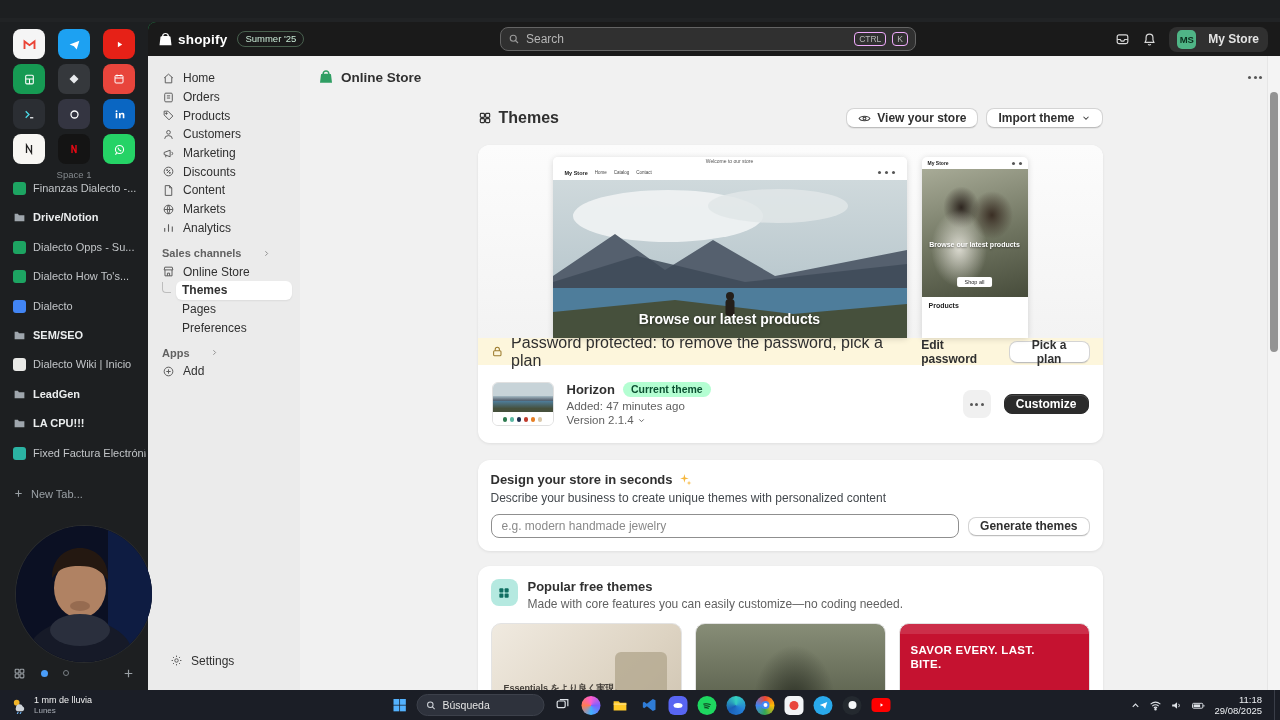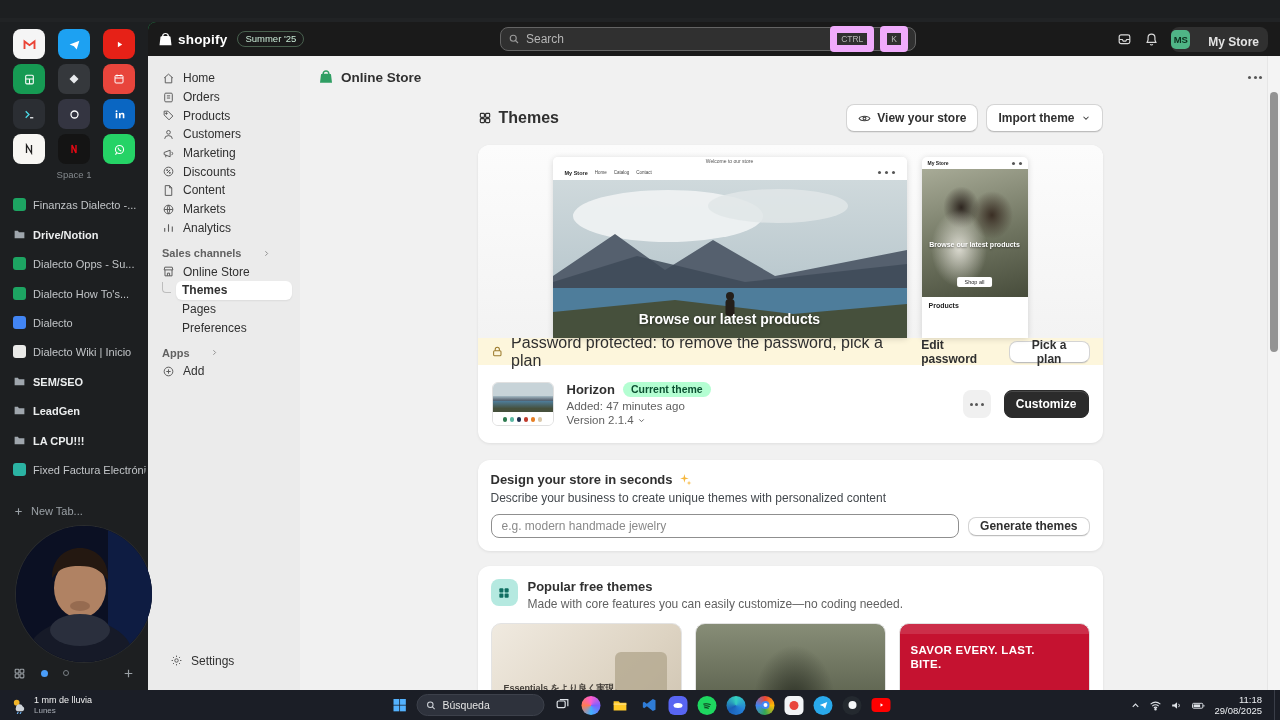--- a/index.html
+++ b/index.html
@@ -14,37 +14,37 @@
   .browser-top{position:absolute;top:18px;left:0;width:1280px;height:22px;background:#212325;color:#b9bcbe}
   .bt-btn{position:absolute;top:2px;width:18px;height:18px;display:flex;align-items:center;justify-content:center;border-radius:4px}
   .bt-url{position:absolute;top:0;left:340px;right:340px;height:22px;display:flex;align-items:center;justify-content:center;gap:5px;font-size:10.5px;color:#d6d8da}
 
   
   .arc{position:absolute;top:22px;left:0;width:152px;height:668px;background:#1d1f21;overflow:hidden}
   .app-grid{position:absolute;top:7px;left:9px;width:130px;display:grid;grid-template-columns:repeat(3,1fr);gap:5px;justify-items:center}
   .tile{width:32px;height:30px;border-radius:8px;display:flex;align-items:center;justify-content:center}
   .space-label{position:absolute;top:147px;left:0;width:148px;text-align:center;font-size:9.5px;color:#84898d}
   .side-list{position:absolute;top:160px;left:6px;width:140px}
-  .side-item{height:29.4px;display:flex;align-items:flex-end;gap:7px;padding:0 7px;border-radius:7px;color:#c2c5c8;font-size:11px;white-space:nowrap;overflow:hidden}
+  .side-item{height:29.4px;display:flex;align-items:flex-start;gap:7px;padding:0 7px;border-radius:7px;color:#c2c5c8;font-size:11px;white-space:nowrap;overflow:hidden}
   .side-item.bold{color:#eceeef;font-weight:bold}
   .mini-ic{width:13px;height:13px;border-radius:3px;flex:0 0 13px}
   .arc-bottom{position:absolute;left:0;bottom:8px;width:148px;height:18px;display:flex;align-items:center;gap:15px;padding:0 13px;color:#9aa0a5}
   .webcam{position:absolute;top:504px;left:16px;width:136px;height:136px;border-radius:50%;overflow:hidden;background:#0b1023;z-index:6;box-shadow:0 0 0 1px rgba(255,255,255,.06)}
 
   
   .admin{position:absolute;top:22px;left:148px;width:1132px;height:668px;background:#22c55e;border-radius:8px 0 0 0;overflow:hidden}
   .sh-top{position:absolute;top:0;left:0;width:1132px;height:34px;background:#1a1a1a}
   .sh-logo{position:absolute;left:10px;top:0;height:34px;display:flex;align-items:center;gap:5px}
   .sh-logo .word{color:#fff;font-weight:bold;font-size:13.5px;letter-spacing:.2px}
   .sh-badge{margin-left:5px;font-size:9.5px;color:#c9ead6;border:1px solid #49614f;border-radius:9px;padding:1px 7px 2px}
   .sh-search{position:absolute;left:352px;top:5px;width:416px;height:24px;background:#303030;border:1px solid #646464;border-radius:8px;display:flex;align-items:center;gap:6px;padding:0 7px}
   .sh-search .ph{color:#b5b5b5;font-size:12px}
-  .kbd{border:7px solid #f0abfc;border-radius:4px;color:#b5b5b5;font-size:8.5px;padding:1px 4px;line-height:1.2}
+  .kbd{border:1px solid #f0abfc;border-radius:4px;color:#b5b5b5;font-size:8.5px;padding:1px 4px;line-height:1.2}
   .sh-right{position:absolute;right:12px;top:0;height:34px;display:flex;align-items:center;gap:12px}
-  .store-chip{display:flex;align-items:flex-end;gap:18px;background:#303030;border-radius:8px;padding:3px 9px 3px 0}
+  .store-chip{display:flex;align-items:center;gap:12px;background:#303030;border-radius:8px;padding:3px 9px 3px 8px}
   .store-avatar{width:19px;height:19px;border-radius:5px;background:#4fb586;color:#0b2f1d;font-size:9.5px;font-weight:bold;display:flex;align-items:center;justify-content:center}
   .store-name{color:#e3e3e3;font-size:12px;font-weight:600}
 
   
   .sh-nav{position:absolute;top:34px;left:0;width:152px;height:634px;background:#ebebeb;padding-top:13px}
   .nav-item{height:18.7px;display:flex;align-items:center;gap:8px;margin:0 8px;padding:0 6px;border-radius:6px;font-size:12px;color:#303030;font-weight:500}
   .nav-sec{height:18px;display:flex;align-items:center;gap:20px;margin:7px 14px 0;font-size:11px;color:#616161;font-weight:600}
   .sub-row{display:flex;align-items:flex-start;margin:0 8px 0 14px;height:18.7px}
   .elbow{width:9px;height:11px;border-left:1.5px solid #bdbdbd;border-bottom:1.5px solid #bdbdbd;border-radius:0 0 0 4px;margin:1px 5px 0 0;flex:0 0 9px}
   .pill{flex:1;display:flex;align-items:center;padding:0 6px;height:18.7px;border-radius:6px;font-size:12px;color:#303030}
@@ -52,21 +52,21 @@
   .sub-plain{margin-left:28px}
   .settings-item{position:absolute;bottom:20px;left:8px;right:8px}
 
   
   .sh-main{position:absolute;top:34px;left:152px;width:980px;height:634px;background:#f1f1f1;overflow:hidden}
   .page-head{height:42px;display:flex;align-items:center;gap:7px;padding:0 18px}
   .page-title{font-size:13.5px;font-weight:bold;color:#303030}
   .content{width:625px;margin:0 auto}
   .themes-row{display:flex;align-items:center;margin-top:5px;height:30px;gap:8px}
   .sec-title{display:flex;align-items:center;gap:7px;font-size:16px;font-weight:bold;color:#303030}
-  .btn{height:28px;display:inline-flex;align-items:center;gap:6px;background:#fff;border:1px solid #d4d4d4;border-bottom-color:#bdbdbd;border-radius:8px;padding:0 11px;font-size:12px;font-weight:600;color:#303030;box-shadow:0 1px 0 rgba(26,26,26,.06)}
+  .btn{height:20px;display:inline-flex;align-items:center;gap:6px;background:#fff;border:1px solid #d4d4d4;border-bottom-color:#bdbdbd;border-radius:8px;padding:0 11px;font-size:12px;font-weight:600;color:#303030;box-shadow:0 1px 0 rgba(26,26,26,.06)}
   .btn.small{height:22px;padding:0 9px}
   .btn.dark{background:#2b2b2b;border-color:#2b2b2b;color:#fff;box-shadow:inset 0 1px 0 rgba(255,255,255,.14)}
   .card{background:#fff;border-radius:12px;box-shadow:0 1px 3px rgba(0,0,0,.08)}
 
   
   .preview-card{margin-top:12px;height:298px;overflow:hidden}
   .preview-area{position:relative;height:193px;background:linear-gradient(#fcfcfc,#f3f3f3)}
   .dsk{position:absolute;left:75px;top:12px;width:354px;height:181px;background:#fff;border-radius:5px 5px 0 0;box-shadow:0 1px 6px rgba(0,0,0,.15);overflow:hidden}
   .dsk-ann{height:8px;display:flex;align-items:center;justify-content:center;font-size:5px;color:#555;background:#fff}
   .dsk-head{height:15px;display:flex;align-items:center;gap:7px;padding:0 12px;background:#fff}
@@ -312,29 +312,29 @@
         <span>Dialecto Opps - Su...</span>
       </div>
       <div class="side-item">
         <span class="mini-ic" style="background:#1da462"></span>
         <span>Dialecto How To's...</span>
       </div>
       <div class="side-item">
         <span class="mini-ic" style="background:#4285f4"></span>
         <span>Dialecto</span>
       </div>
+      <div class="side-item bold">
+        <svg class="mini-ic" style="border-radius:0" width="13" height="13" viewBox="0 0 24 24" fill="#9fa6ad">
+            <path d="M3 5h6l2 3h10v11H3z"></path>
+          </svg>
+        <span>SEM/SEO</span>
+      </div>
       <div class="side-item">
         <span class="mini-ic" style="background:#e9e9e7"></span>
         <span>Dialecto Wiki | Inicio</span>
-      </div>
-      <div class="side-item bold">
-        <svg class="mini-ic" style="border-radius:0" width="13" height="13" viewBox="0 0 24 24" fill="#9fa6ad">
-            <path d="M3 5h6l2 3h10v11H3z"></path>
-          </svg>
-        <span>SEM/SEO</span>
       </div>
       <div class="side-item bold">
         <svg class="mini-ic" style="border-radius:0" width="13" height="13" viewBox="0 0 24 24" fill="#9fa6ad">
             <path d="M3 5h6l2 3h10v11H3z"></path>
           </svg>
         <span>LeadGen</span>
       </div>
       <div class="side-item bold">
         <svg class="mini-ic" style="border-radius:0" width="13" height="13" viewBox="0 0 24 24" fill="#9fa6ad">
             <path d="M3 5h6l2 3h10v11H3z"></path>

